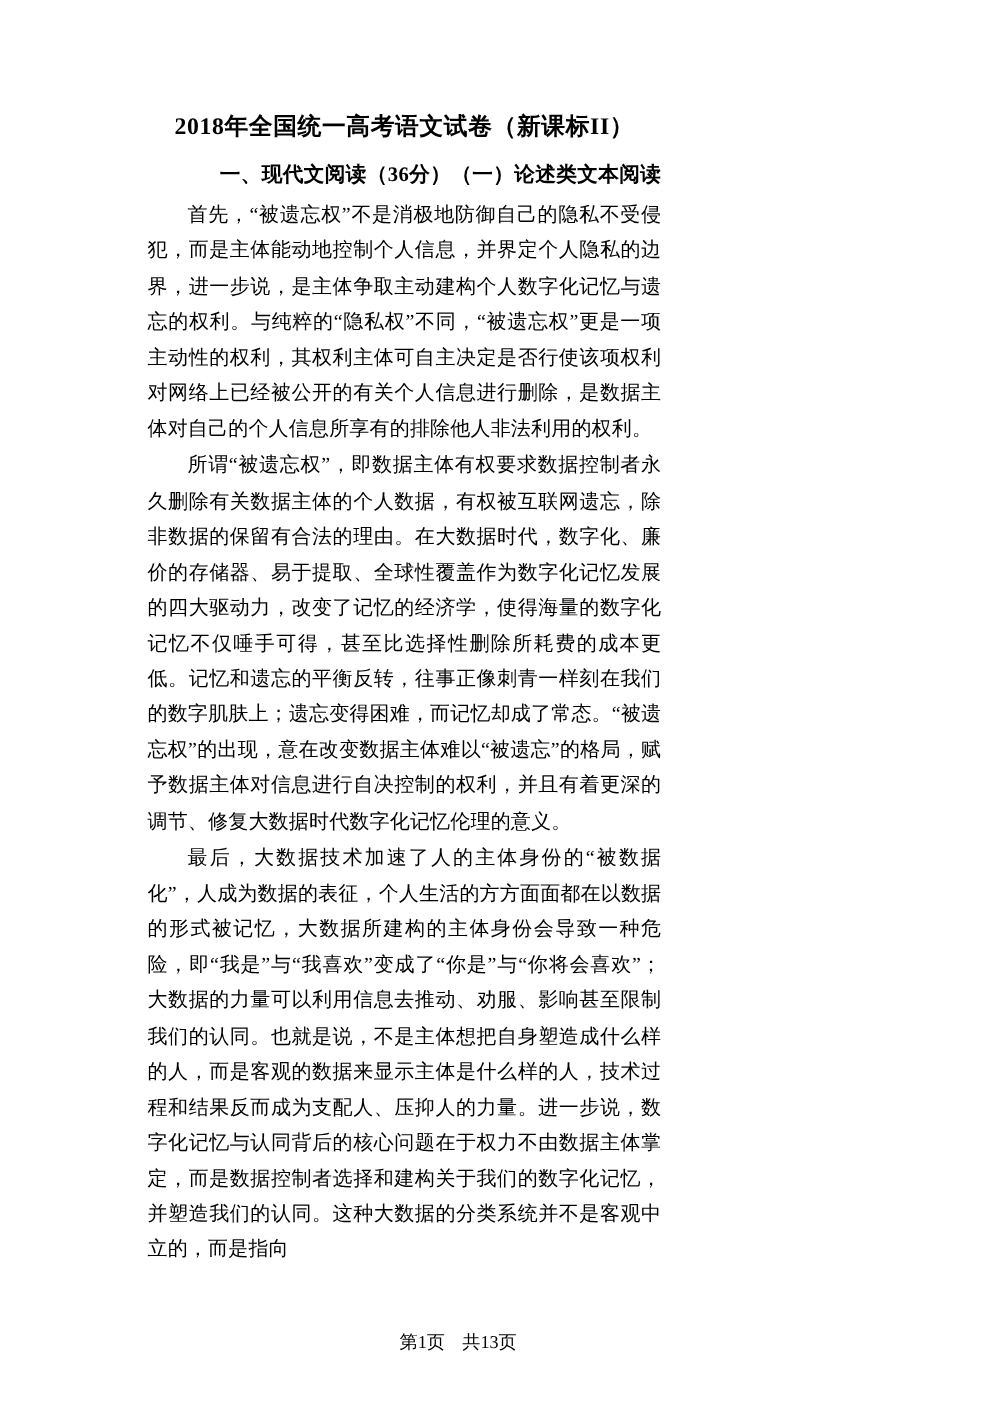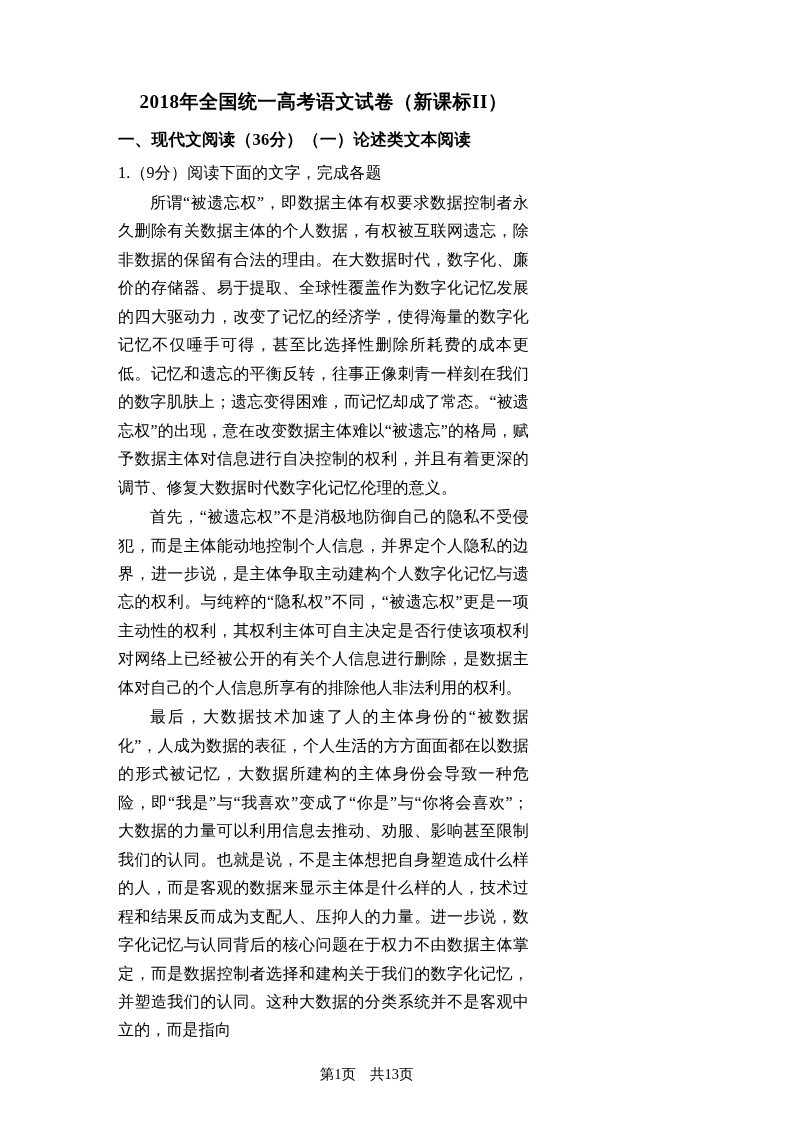--- a/index.html
+++ b/index.html
@@ -31,20 +31,21 @@
     line-height: 1.5;
     margin: 0 0 10px 0;
     letter-spacing: 0.5px;
   }
   .section-heading {
     font-size: 16.5px;
     font-weight: bold;
     line-height: 1.6;
     margin: 0 0 6px 0;
     letter-spacing: 0.3px;
+    text-align: right;
   }
   .question-line {
     font-size: 16px;
     line-height: 1.75;
     margin: 0 0 2px 0;
     letter-spacing: 0.2px;
   }
   .para {
     font-size: 16px;
     line-height: 1.78;
@@ -70,23 +71,22 @@
 </style>
 </head>
 <body>
 
 <div class="page">
 
   <h1 class="doc-title">2018年全国统一高考语文试卷（新课标II）</h1>
 
   <div class="section-heading">一、现代文阅读（36分）（一）论述类文本阅读</div>
 
-  <div class="question-line">1.（9分）阅读下面的文字，完成各题</div>
 
+  <p class="para">首先，“被遗忘权”不是消极地防御自己的隐私不受侵犯，而是主体能动地控制个人信息，并界定个人隐私的边界，进一步说，是主体争取主动建构个人数字化记忆与遗忘的权利。与纯粹的“隐私权”不同，“被遗忘权”更是一项主动性的权利，其权利主体可自主决定是否行使该项权利对网络上已经被公开的有关个人信息进行删除，是数据主体对自己的个人信息所享有的排除他人非法利用的权利。</p>
   <p class="para">所谓“被遗忘权”，即数据主体有权要求数据控制者永久删除有关数据主体的个人数据，有权被互联网遗忘，除非数据的保留有合法的理由。在大数据时代，数字化、廉价的存储器、易于提取、全球性覆盖作为数字化记忆发展的四大驱动力，改变了记忆的经济学，使得海量的数字化记忆不仅唾手可得，甚至比选择性删除所耗费的成本更低。记忆和遗忘的平衡反转，往事正像刺青一样刻在我们的数字肌肤上；遗忘变得困难，而记忆却成了常态。“被遗忘权”的出现，意在改变数据主体难以“被遗忘”的格局，赋予数据主体对信息进行自决控制的权利，并且有着更深的调节、修复大数据时代数字化记忆伦理的意义。</p>
-  <p class="para">首先，“被遗忘权”不是消极地防御自己的隐私不受侵犯，而是主体能动地控制个人信息，并界定个人隐私的边界，进一步说，是主体争取主动建构个人数字化记忆与遗忘的权利。与纯粹的“隐私权”不同，“被遗忘权”更是一项主动性的权利，其权利主体可自主决定是否行使该项权利对网络上已经被公开的有关个人信息进行删除，是数据主体对自己的个人信息所享有的排除他人非法利用的权利。</p>
   <p class="para">最后，大数据技术加速了人的主体身份的“被数据化”，人成为数据的表征，个人生活的方方面面都在以数据的形式被记忆，大数据所建构的主体身份会导致一种危险，即“我是”与“我喜欢”变成了“你是”与“你将会喜欢”；大数据的力量可以利用信息去推动、劝服、影响甚至限制我们的认同。也就是说，不是主体想把自身塑造成什么样的人，而是客观的数据来显示主体是什么样的人，技术过程和结果反而成为支配人、压抑人的力量。进一步说，数字化记忆与认同背后的核心问题在于权力不由数据主体掌定，而是数据控制者选择和建构关于我们的数字化记忆，并塑造我们的认同。这种大数据的分类系统并不是客观中立的，而是指向</p>
 
 </div>
 
 <div class="footer">
   <span>第1页</span><span class="sep"></span><span>共13页</span>
 </div>
 
 </body></html>

